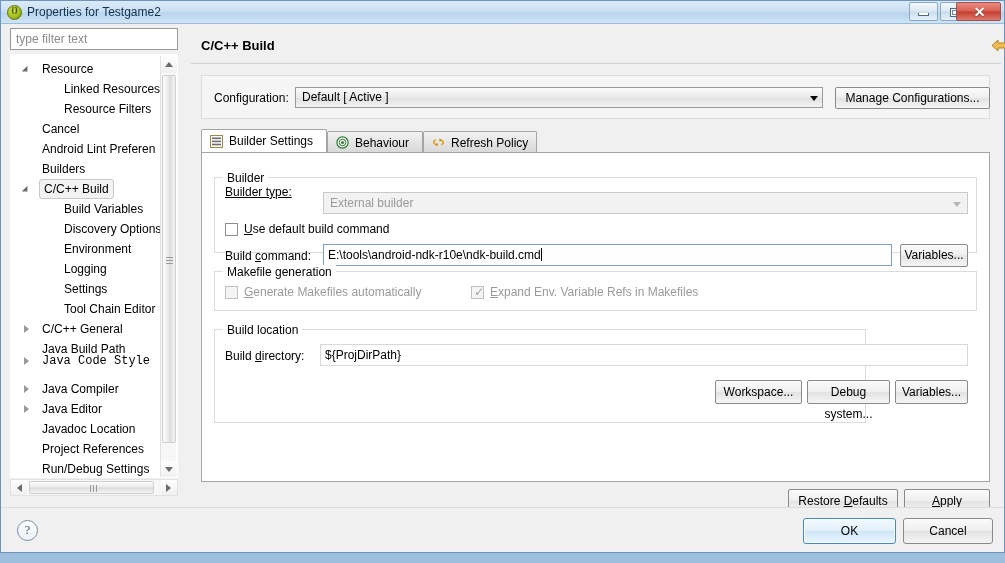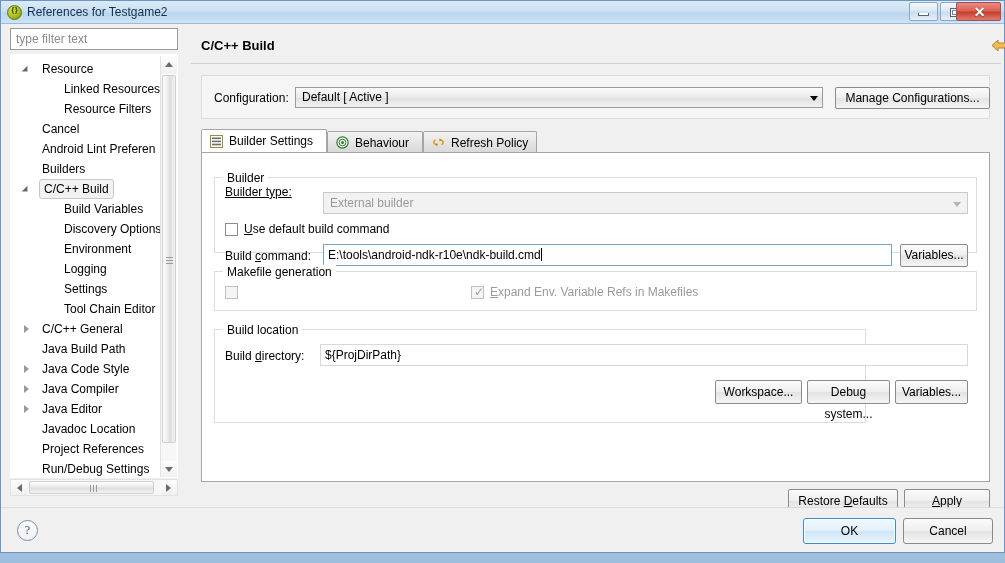--- a/index.html
+++ b/index.html
@@ -201,21 +201,21 @@
 
 <div id="root">
   <div class="desktop"></div>
 
   <div class="window">
 
     <div class="titlebar">
       <div class="title-icon">
           <span>{}</span>
         </div>
-      <div class="title-text">References for Testgame2</div>
+      <div class="title-text">Properties for Testgame2</div>
 
       <div class="winbtns">
         <div class="wb wb-min">
           <div class="glyph-min"></div>
         </div>
         <div class="wb wb-max">
           <div class="glyph-max"></div>
         </div>
         <div class="wb wb-close">
           <div class="glyph-close">✕</div>
@@ -271,21 +271,21 @@
               <div class="tnode" style="top: 244px; left: 0px; width: 160px;">
                 <div class="tlabel" style="left: 50px;">Tool Chain Editor</div>
               </div>
               <div class="tnode" style="top: 264px; left: 0px; width: 160px;">
                 <div class="arrow-closed" style="left: 13px;"></div>
                 <div class="tlabel" style="left: 28px;">C/C++ General</div>
               </div>
               <div class="tnode" style="top: 284px; left: 0px; width: 160px;">
                 <div class="tlabel" style="left: 28px;">Java Build Path</div>
               </div>
-              <div class="tnode" style="top: 304px; left: 0px; width: 160px;">
+              <div class="tnode" style="top: 296px; left: 0px; width: 160px; font-family: Liberation Mono, monospace;">
                 <div class="arrow-closed" style="left: 13px;"></div>
                 <div class="tlabel" style="left: 28px;">Java Code Style</div>
               </div>
               <div class="tnode" style="top: 324px; left: 0px; width: 160px;">
                 <div class="arrow-closed" style="left: 13px;"></div>
                 <div class="tlabel" style="left: 28px;">Java Compiler</div>
               </div>
               <div class="tnode" style="top: 344px; left: 0px; width: 160px;">
                 <div class="arrow-closed" style="left: 13px;"></div>
                 <div class="tlabel" style="left: 28px;">Java Editor</div>
@@ -413,20 +413,23 @@
             <div class="txt" style="left:108px;top:66px;width:569px;height:22px;">
               <span>E:\tools\android-ndk-r10e\ndk-build.cmd</span><span class="caret-bar"></span>
             </div>
             <div class="btn" style="left:685px;top:66px;width:68px;height:23px;line-height:21px;">Variables...</div>
           </div>
 
           <div class="group" style="left:12px;top:118px;width:763px;height:40px;">
             <div class="group-title">Makefile generation</div>
 
             <div class="cbx dis" style="left:10px;top:14px;"></div>
+            <div class="cbl dis" style="left:29px;top:13px;">
+              <span class="u">G</span>enerate Makefiles automatically
+            </div>
 
             <div class="cbx dis" style="left:256px;top:14px;">
               <span class="tick dis">✓</span>
             </div>
             <div class="cbl dis" style="left:275px;top:13px;">
               <span class="u">E</span>xpand Env. Variable Refs in Makefiles
             </div>
           </div>
 
           <div class="group" style="left:12px;top:176px;width:652px;height:94px;">

